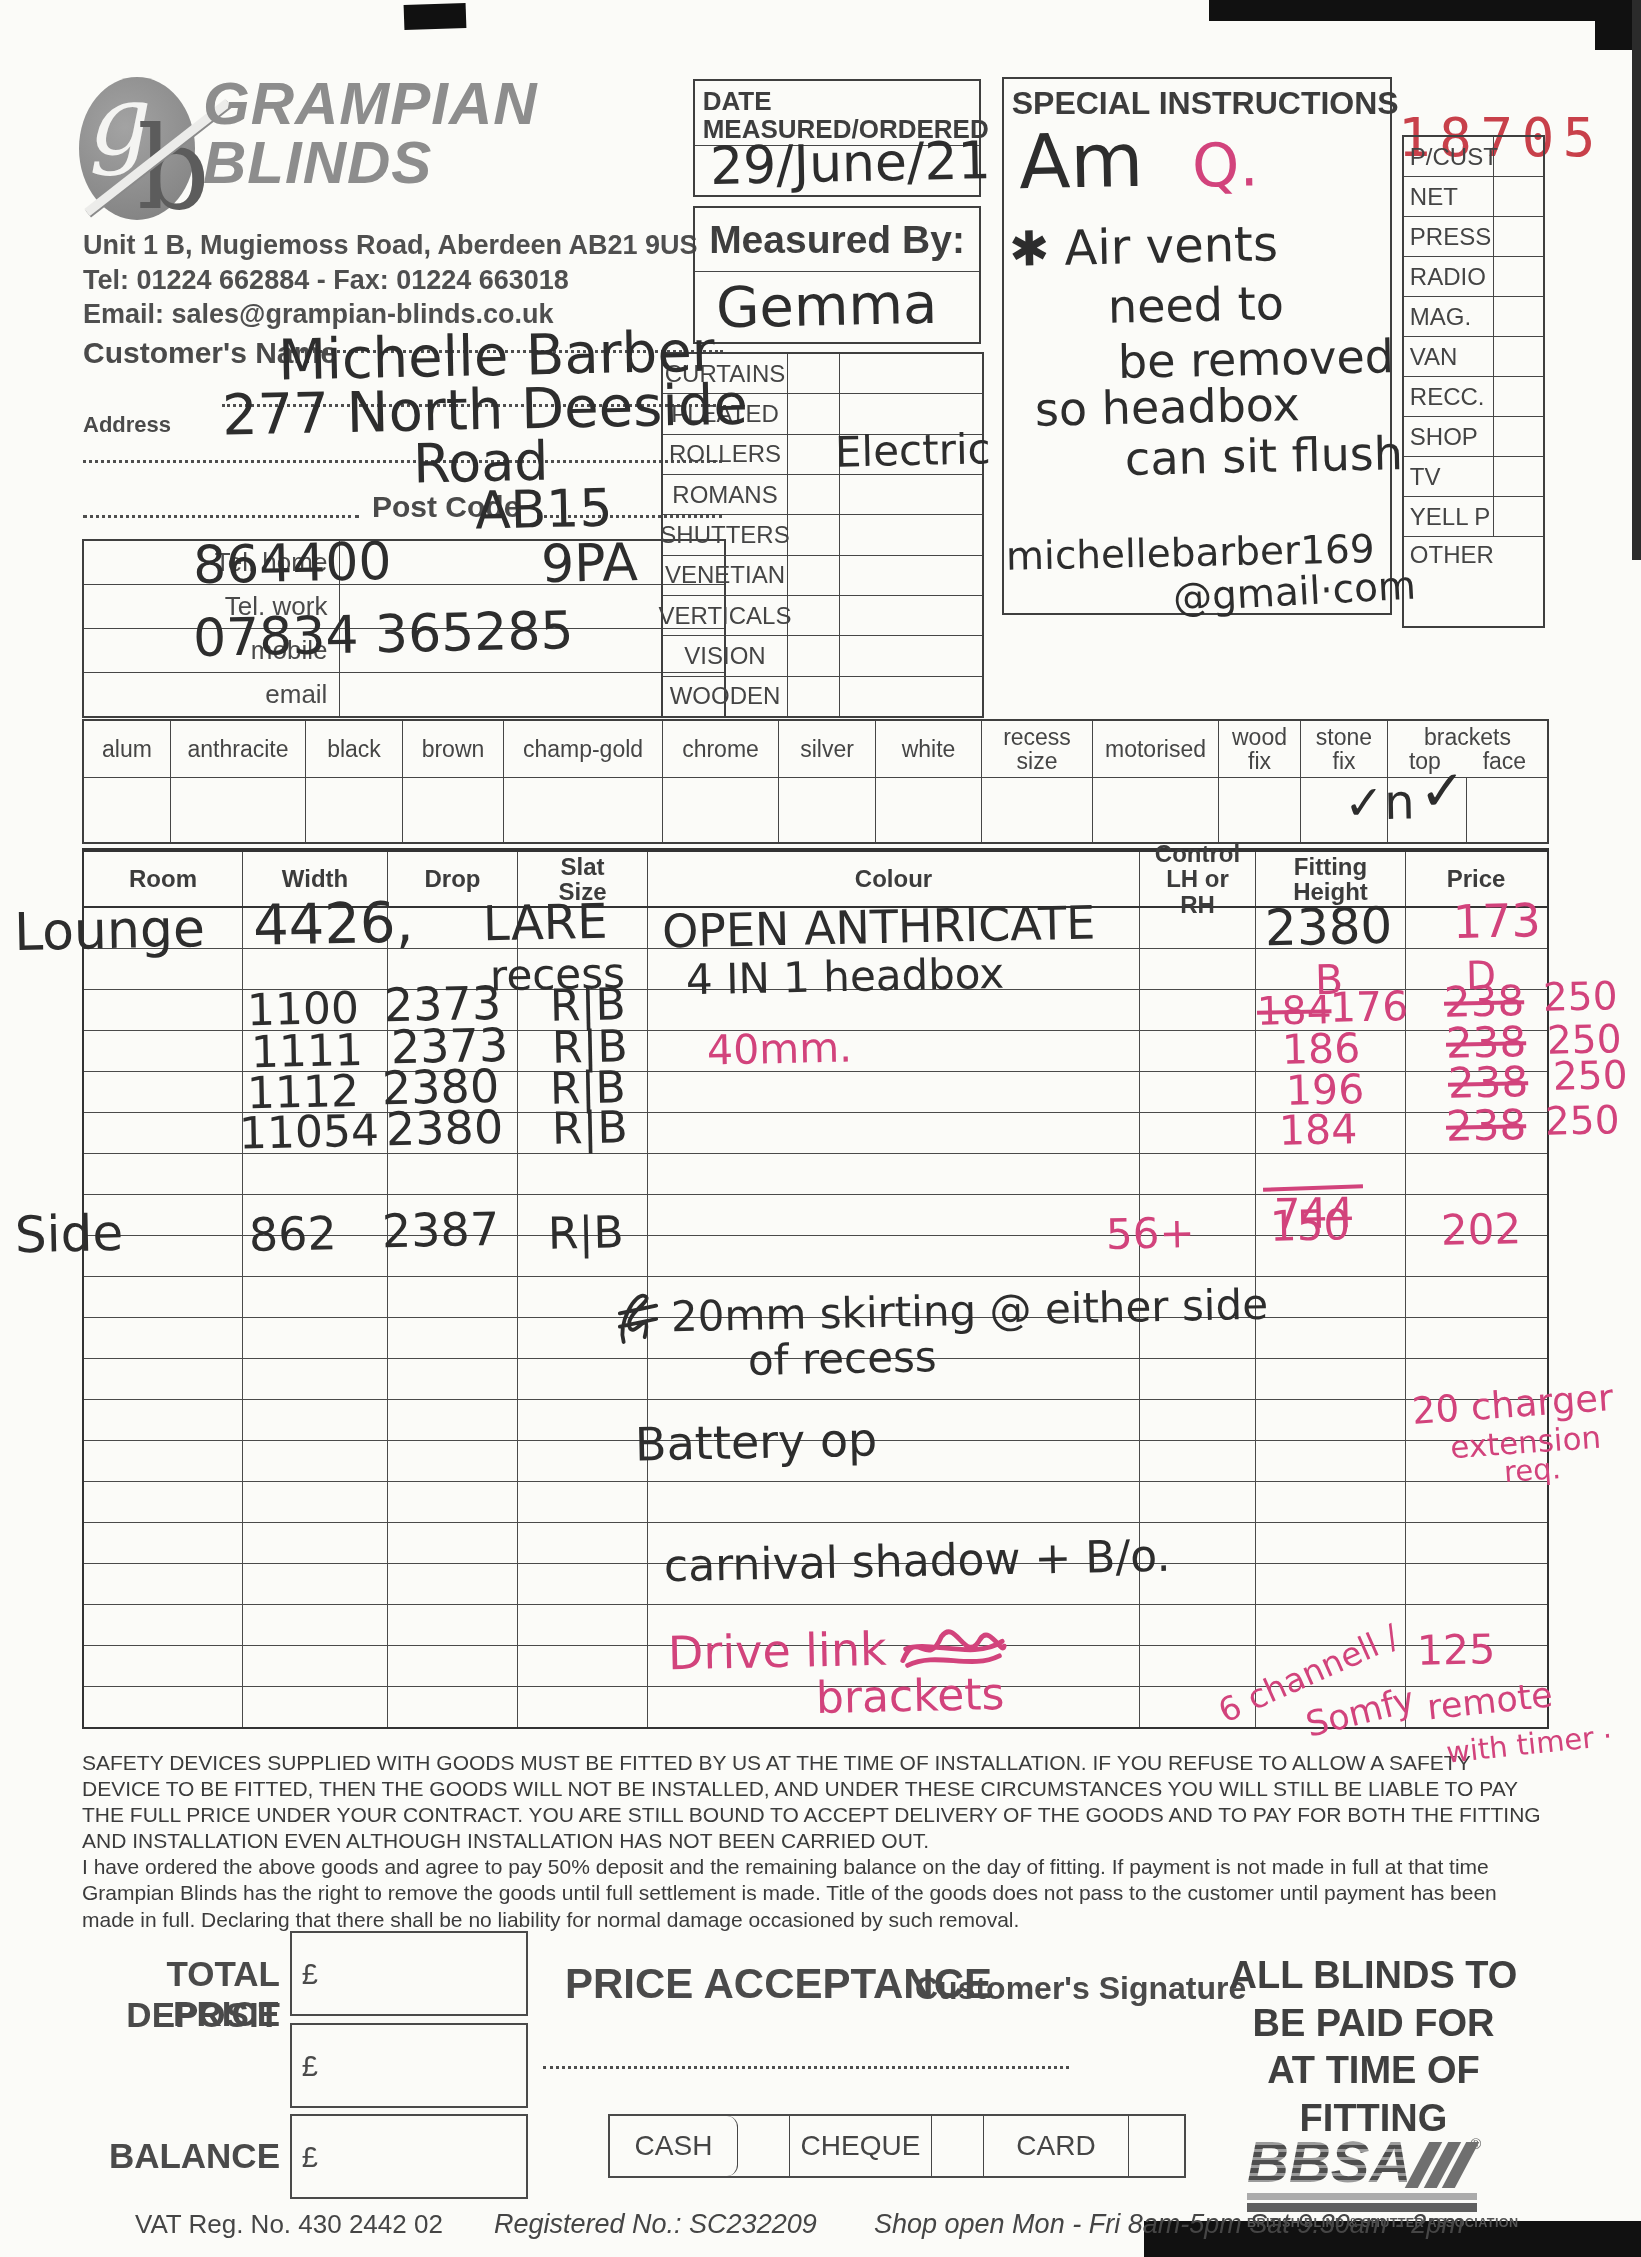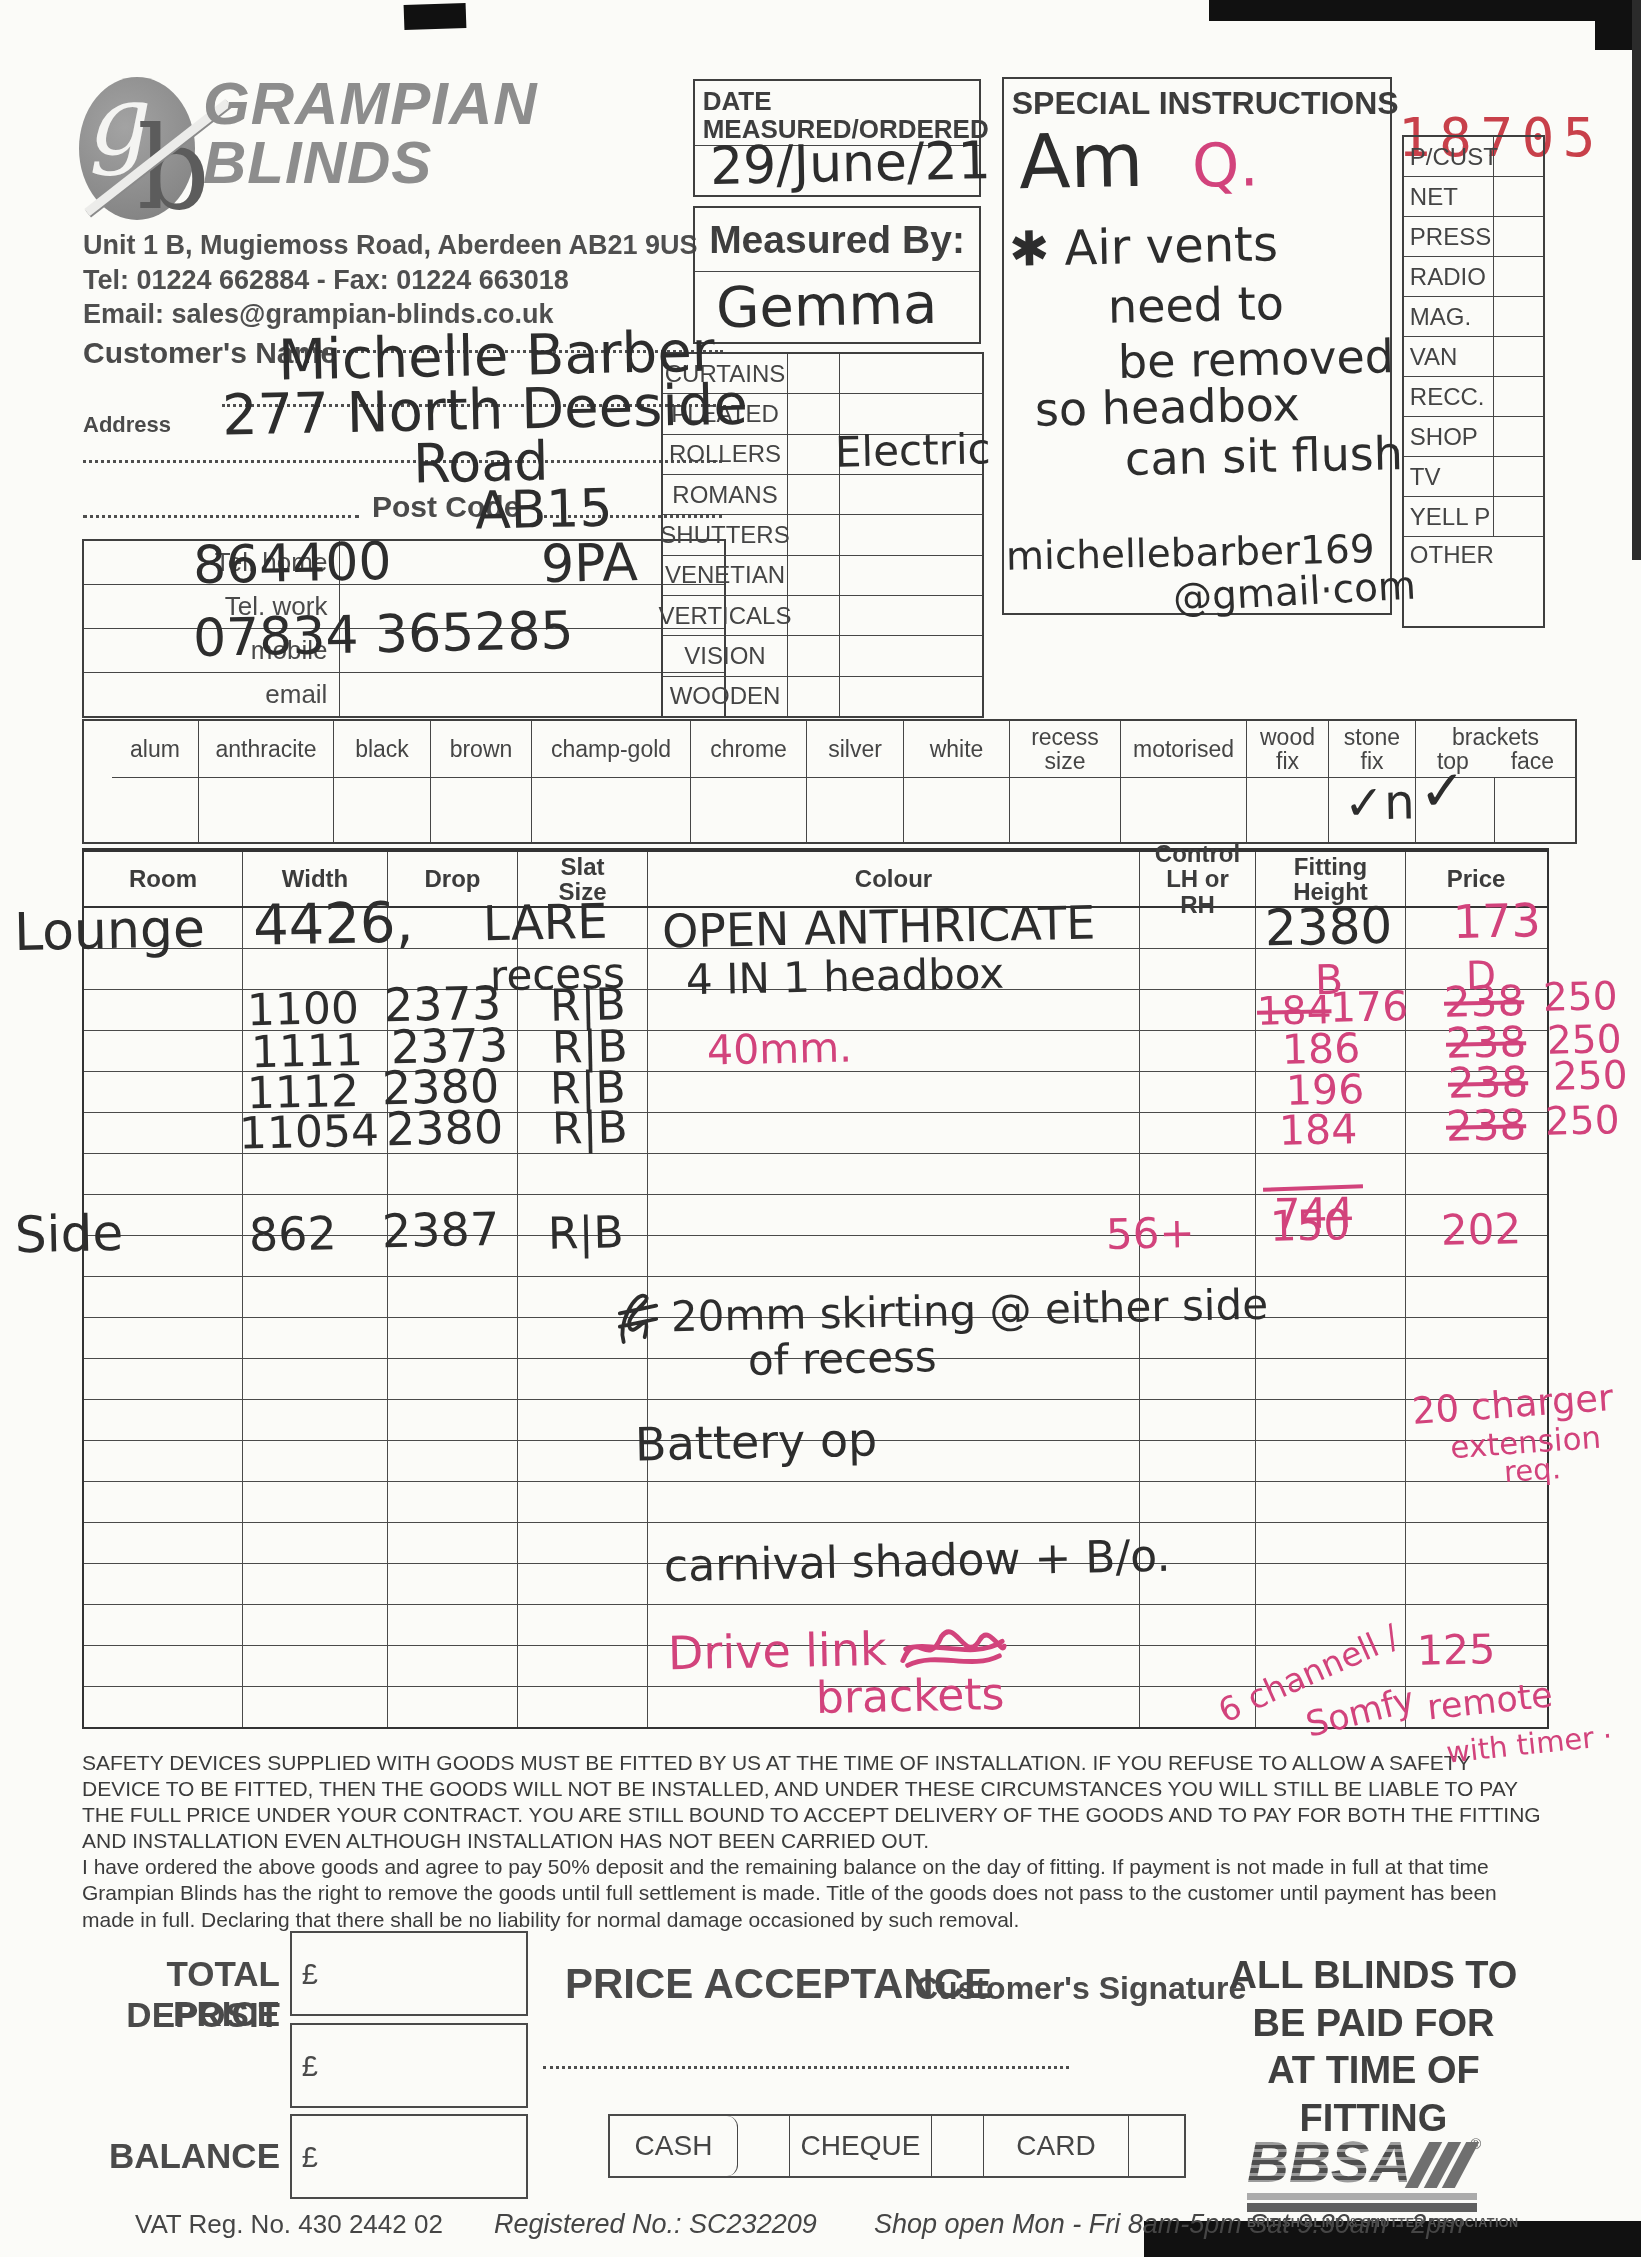--- a/index.html
+++ b/index.html
@@ -53,21 +53,21 @@
   .tel-row:last-child{border-bottom:none;}
   .tel-label{width:256px;border-right:1.9px solid #464646;font-size:26px;color:#4a4a4a;
              display:flex;align-items:center;justify-content:flex-end;padding-right:11.6px;box-sizing:border-box;}
   .tel-value{flex:1;}
   
   .fitted{position:absolute;left:1004px;top:623px;width:537px;border:2.9px solid #3f3f3f;}
   .fitted .frow{height:41px;}
   .fitted .frow:first-child{border-bottom:1.9px solid #464646;}
   .fitted .fcell{font-size:26px;color:#454545;}
   
-  .opts{position:absolute;left:82px;top:719px;width:1463px;border:2.9px solid #3f3f3f;padding-left:28px;}
+  .opts{position:absolute;left:82px;top:719px;width:1463px;border:2.9px solid #3f3f3f;}
   .opts-head{display:flex;height:56px;border-bottom:1.9px solid #464646;}
   .opts-body{display:flex;height:64px;}
   .opts .oc{border-right:1.9px solid #464646;box-sizing:border-box;display:flex;align-items:center;
             justify-content:center;font-size:23px;color:#454545;text-align:center;line-height:1.05;}
   .opts .oc:last-child{border-right:none;}
   .oc.brk{flex-direction:column;justify-content:center;}
   .brk .sub{display:flex;width:100%;justify-content:space-around;}
   
   .ot{position:absolute;left:82px;top:848px;width:1463px;border:2.9px solid #333;border-top-width:4.8px;}
   .ot-head{display:flex;height:54px;border-bottom:2.9px solid #333;}

